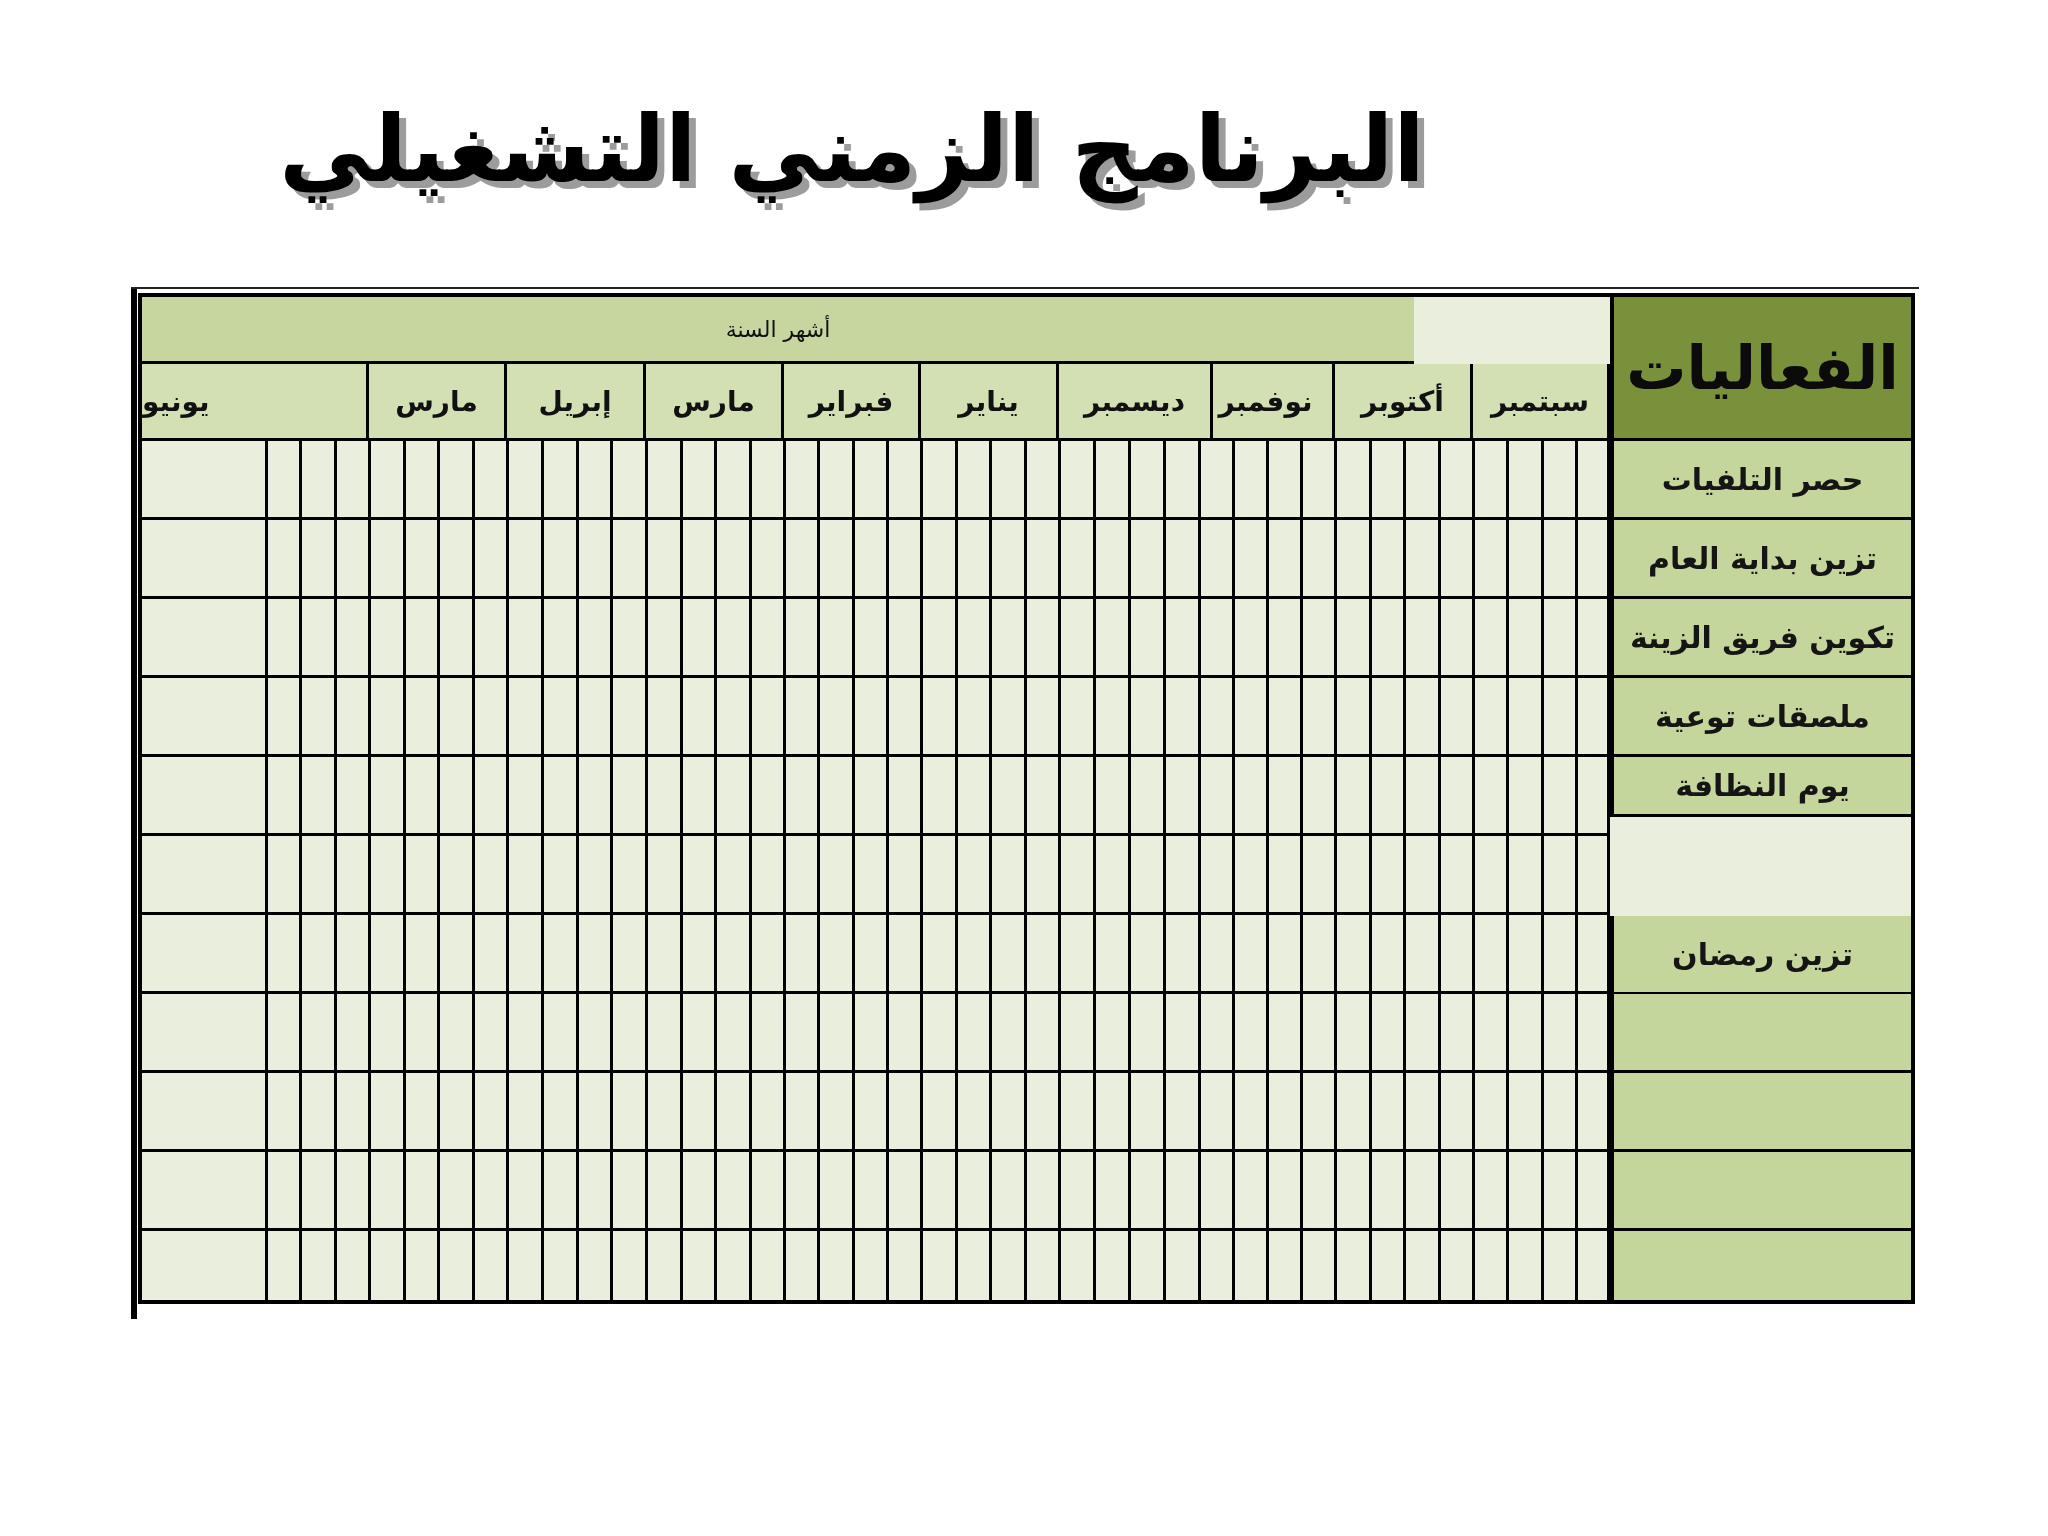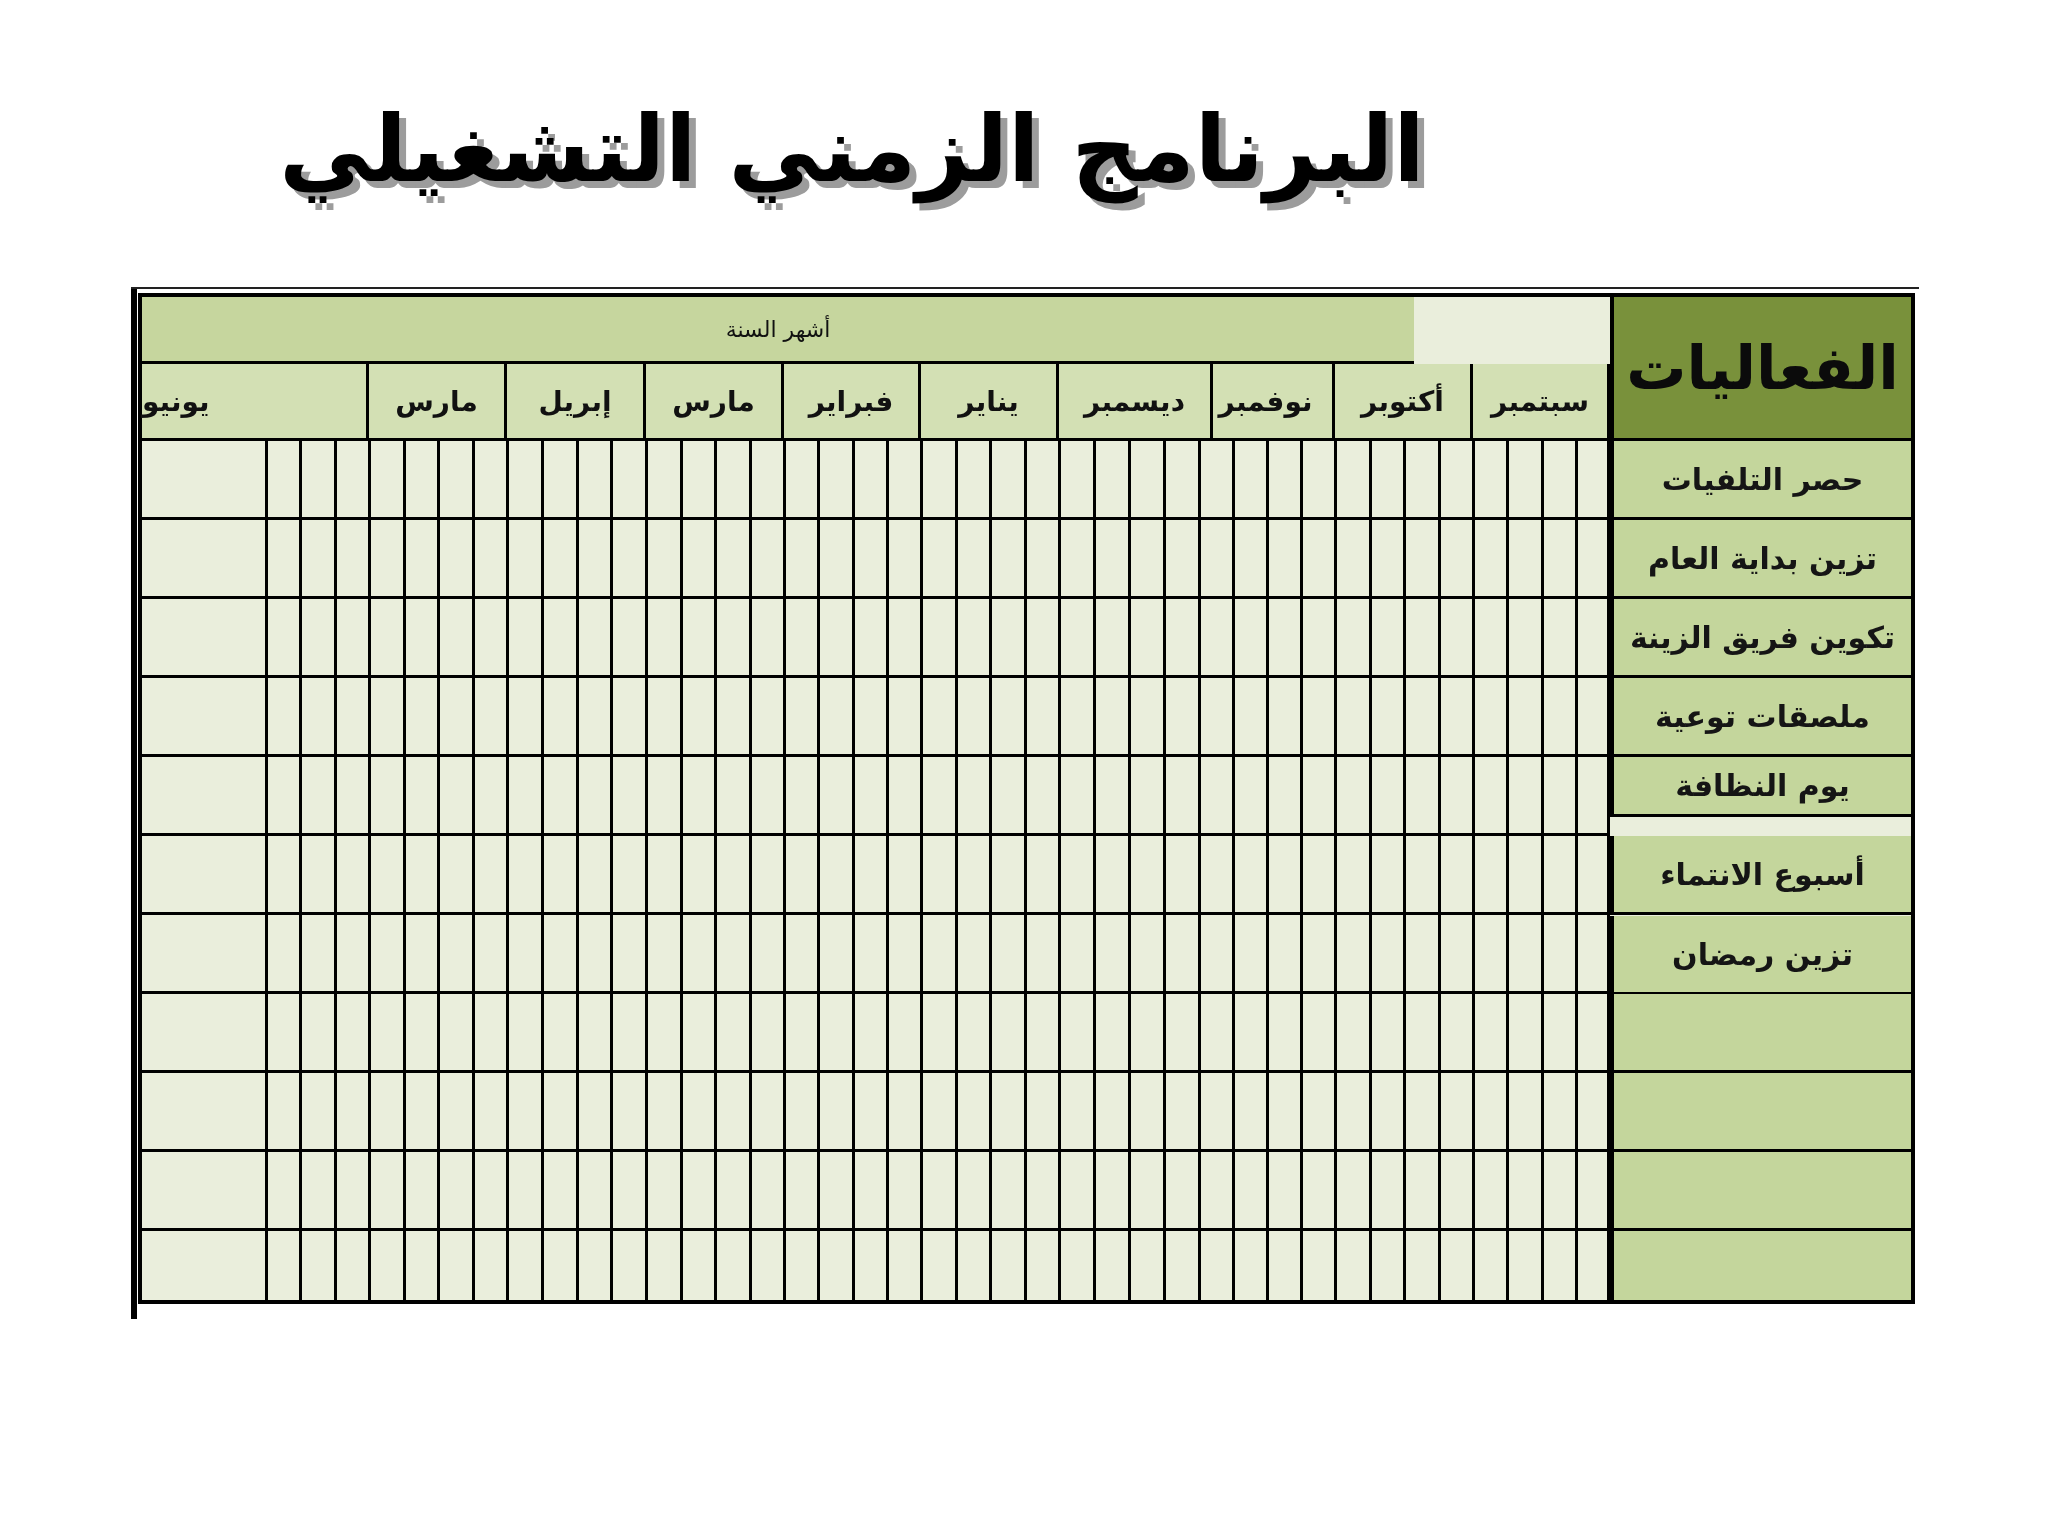--- a/index.html
+++ b/index.html
@@ -68,21 +68,20 @@
   <div class="cell month" style="left:504px; top:67px; width:138px; height:77px;">مارس</div>
   <div class="cell month" style="left:365px; top:67px; width:139px; height:77px;">إبريل</div>
   <div class="cell month" style="left:227px; top:67px; width:138px; height:77px;">مارس</div>
   <div class="cell month" style="left:0; top:67px; width:227px; height:77px; justify-content:flex-end; ">يونيو</div>
 
   <div class="cell act" style="left:1468px; top:144px; width:301px; height:79px;">حصر التلفيات</div>
   <div class="cell act" style="left:1468px; top:223px; width:301px; height:79px;">تزين بداية العام</div>
   <div class="cell act" style="left:1468px; top:302px; width:301px; height:79px;">تكوين فريق الزينة</div>
   <div class="cell act" style="left:1468px; top:381px; width:301px; height:79px;">ملصقات توعية</div>
   <div class="cell act" style="left:1468px; top:460px; width:301px; height:60px;">يوم النظافة</div>
-  <div class="cell act" style="left:1468px; top:539px; width:301px; height:79px;">أسبوع الانتماء</div>
   <div class="cell act" style="left:1468px; top:619px; width:301px; height:79px;">تزين رمضان</div>
   <div class="cell act" style="left:1468px; top:697px; width:301px; height:79px;"></div>
   <div class="cell act" style="left:1468px; top:776px; width:301px; height:79px;"></div>
   <div class="cell act" style="left:1468px; top:855px; width:301px; height:79px;"></div>
   <div class="cell act" style="left:1468px; top:934px; width:301px; height:69px; border-bottom:none;"></div>
 
   <div class="grid-body" id="grid" style="left:0; top:144px; width:1468px; height:859px;">
       <div class="vline" style="left: 1330px; top: 0px; height: 859px;"></div>
       <div class="vline" style="left: 1364px; top: 0px; height: 859px;"></div>
       <div class="vline" style="left: 1399px; top: 0px; height: 859px;"></div>

